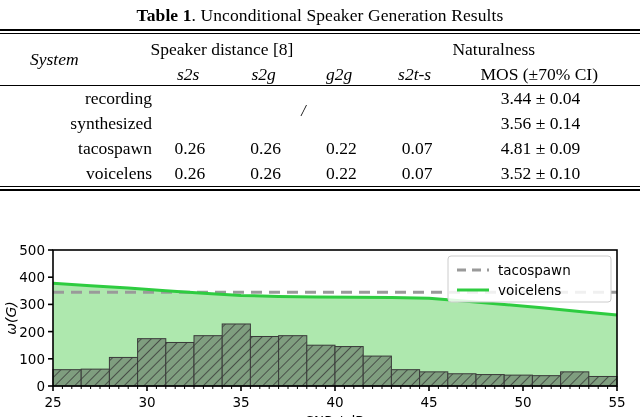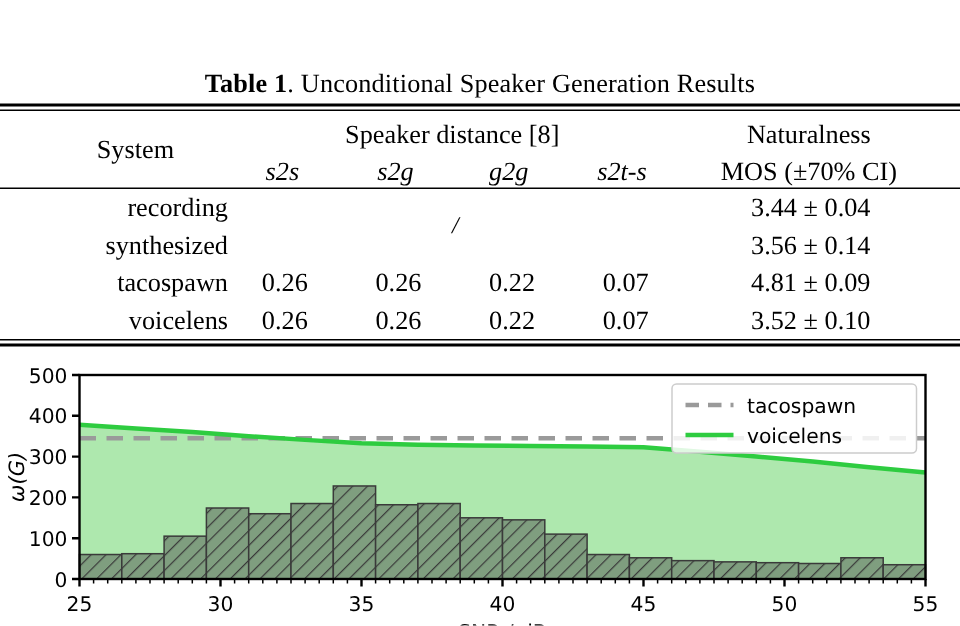--- a/index.html
+++ b/index.html
@@ -6,33 +6,33 @@
   body{
     width:640px;height:417px;background:#ffffff;overflow:hidden;
     font-family:"Liberation Serif",serif;color:#000;
   }
   .page{position:relative;width:640px;height:417px;}
 
   
   .table-block{position:absolute;left:0;top:0;width:640px;}
   .tbl-caption{
     text-align:center;font-size:17.5px;line-height:24px;
-    padding-top:3px;letter-spacing:0.1px;margin-top:40px;
+    padding-top:3px;letter-spacing:0.1px;
   }
   .tbl-caption b{font-weight:bold;}
   .rule-top{border-top:2.2px solid #000;border-bottom:1.1px solid #000;height:2px;margin-top:2px;}
   .rule-mid{border-top:1.3px solid #000;height:0;}
   .rule-bot{border-top:1.3px solid #000;border-bottom:2.2px solid #000;height:2px;}
 
   table.maintable{width:612px;margin:0 auto;border-collapse:collapse;font-size:17.5px;}
   table.maintable td,table.maintable th{padding:0;font-weight:normal;}
 
-  .hdr-row1 td{height:26px;vertical-align:bottom;text-align:center;padding-bottom:1px;}
+  .hdr-row1 td{height:26px;vertical-align:bottom;text-align:left;padding-bottom:1px;}
   .hdr-row2 td{height:25px;vertical-align:bottom;text-align:center;padding-bottom:3px;font-family:Liberation Serif, serif;}
-  .hdr-sys{vertical-align:middle !important;text-align:right;padding-left:16px !important;}
+  .hdr-sys{vertical-align:middle !important;text-align:right;padding-left:16px !important;font-style:italic;}
   .ital{font-style:italic;}
   .body-row td{height:25px;vertical-align:middle;text-align:center;}
   .body-row td.sysname{text-align:right;padding-left:16px;}
   .col-sys{width:140px;}
   .col-n{width:78px;}
   .col-mos{width:178px;}
   .slash{font-style:italic;font-size:16px;}
 
   
   .fig{position:absolute;left:0;top:232px;width:640px;height:185px;

